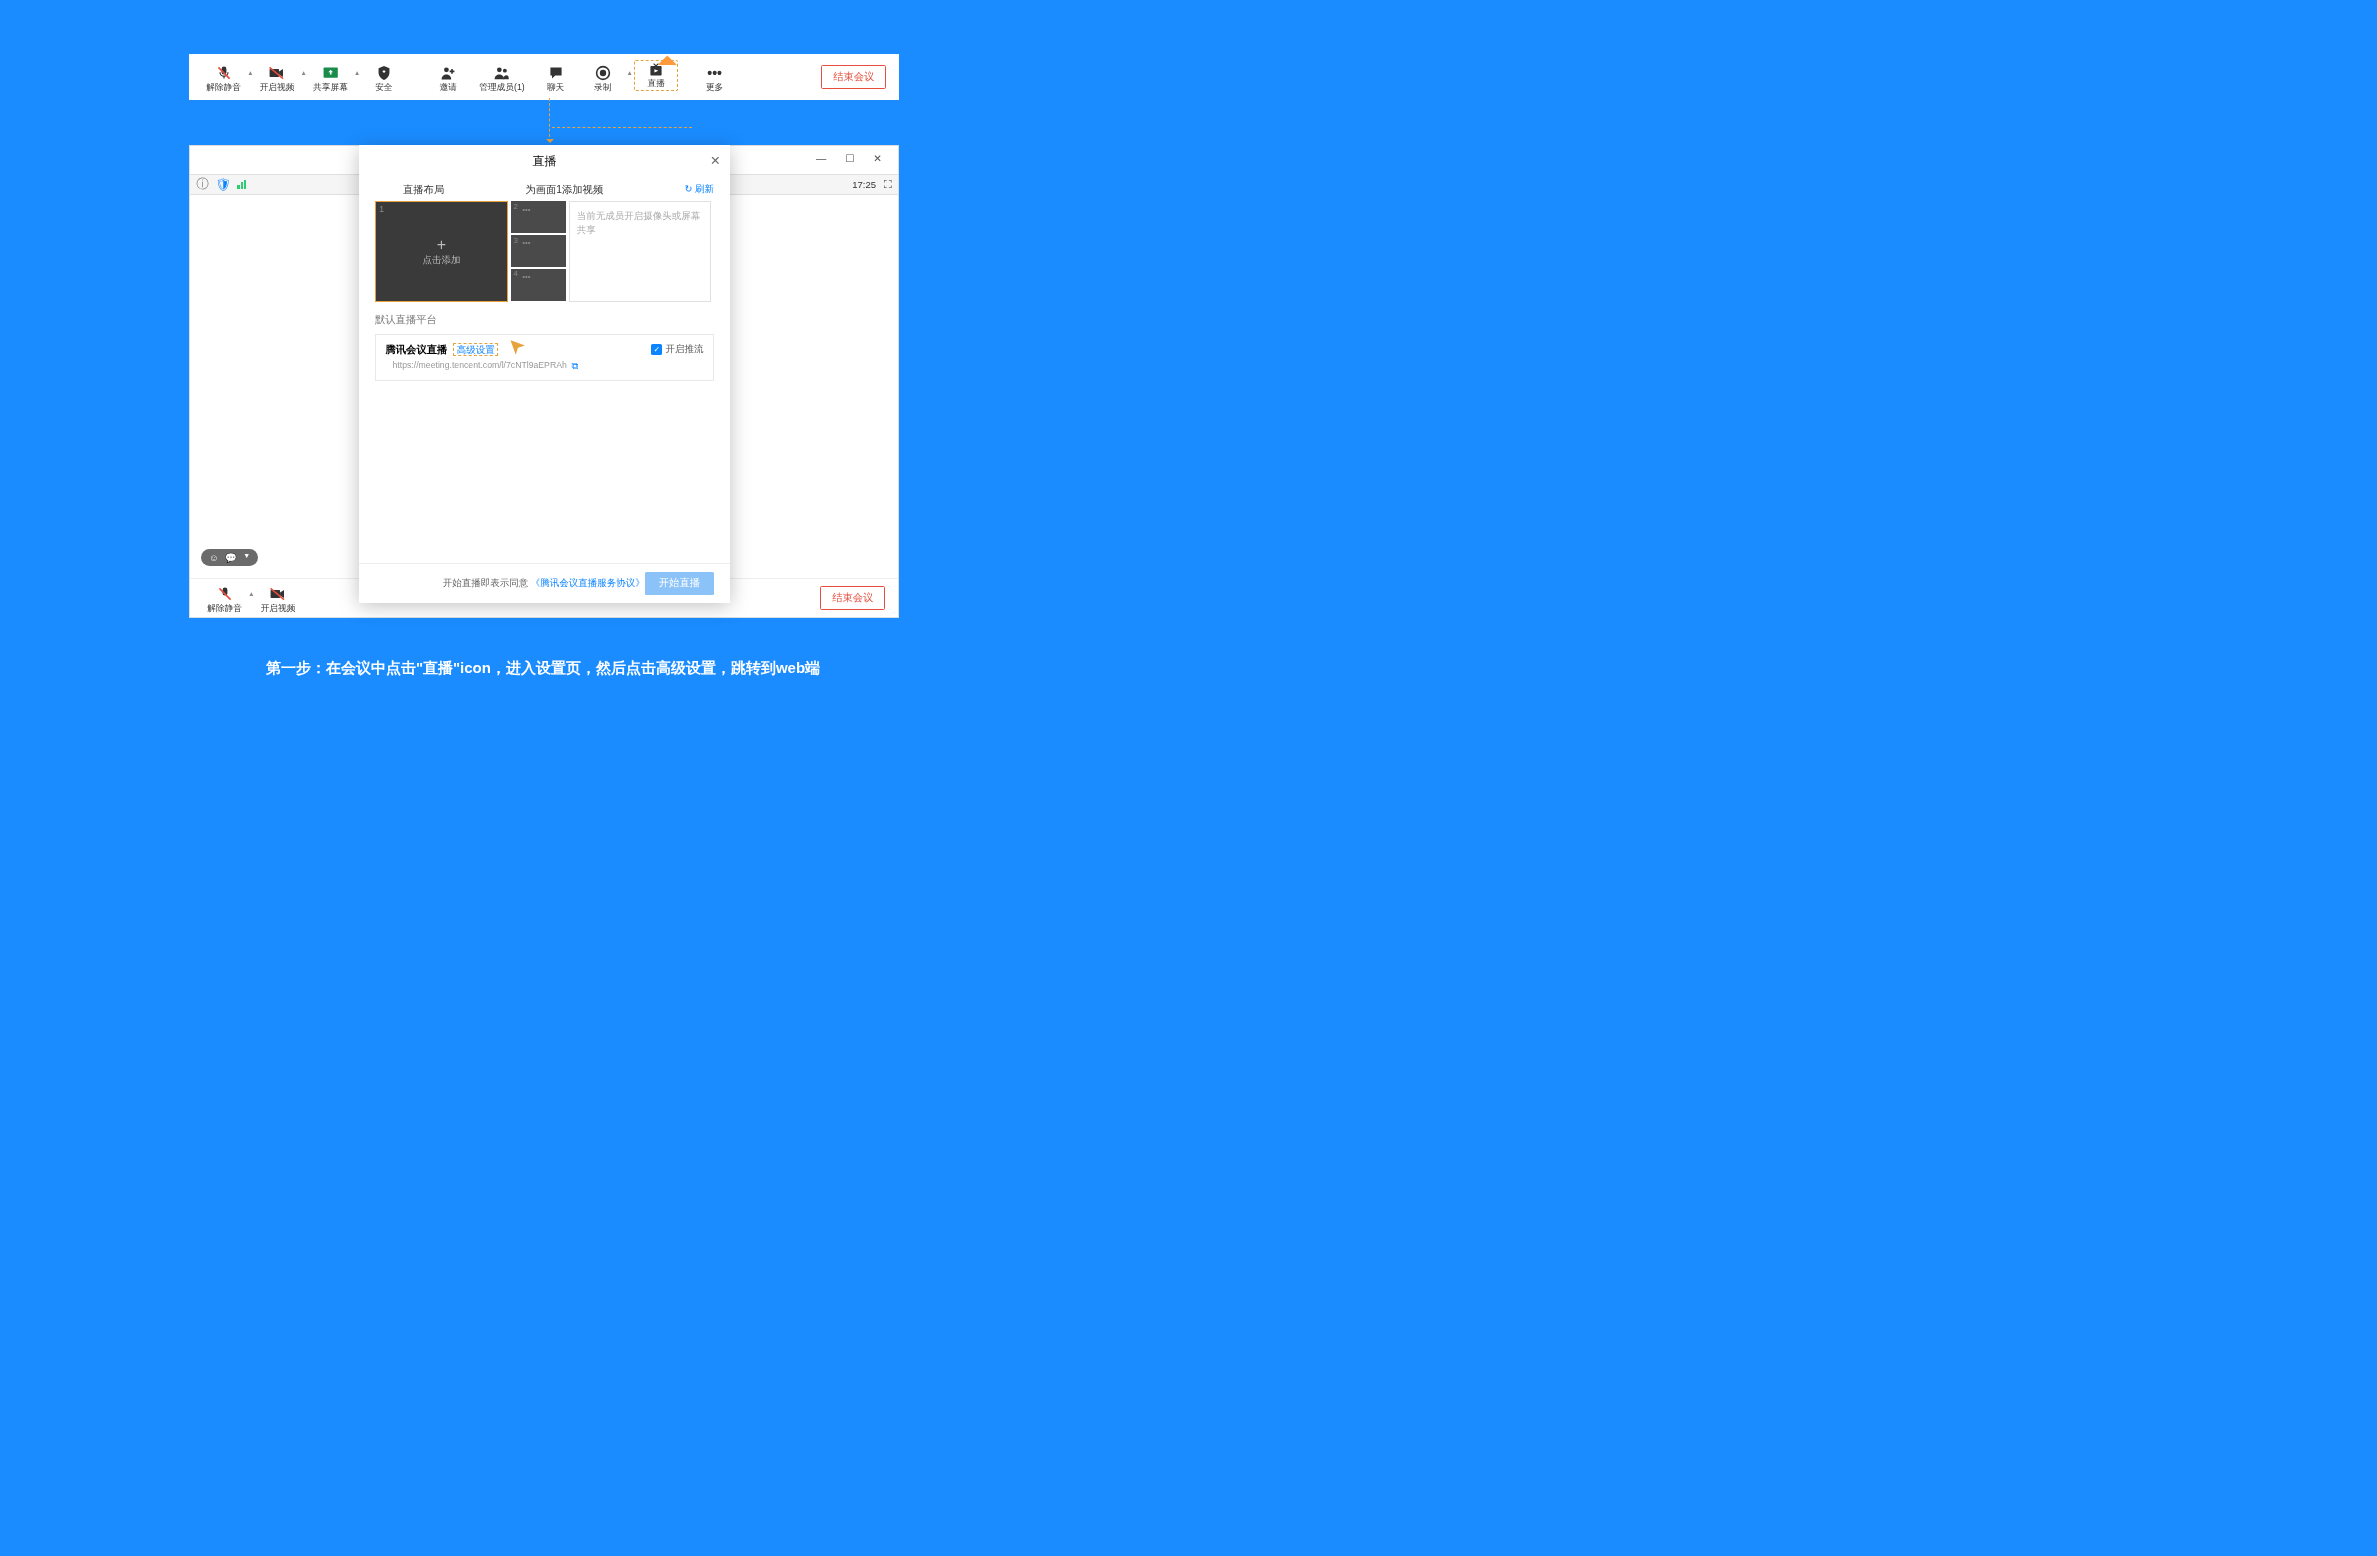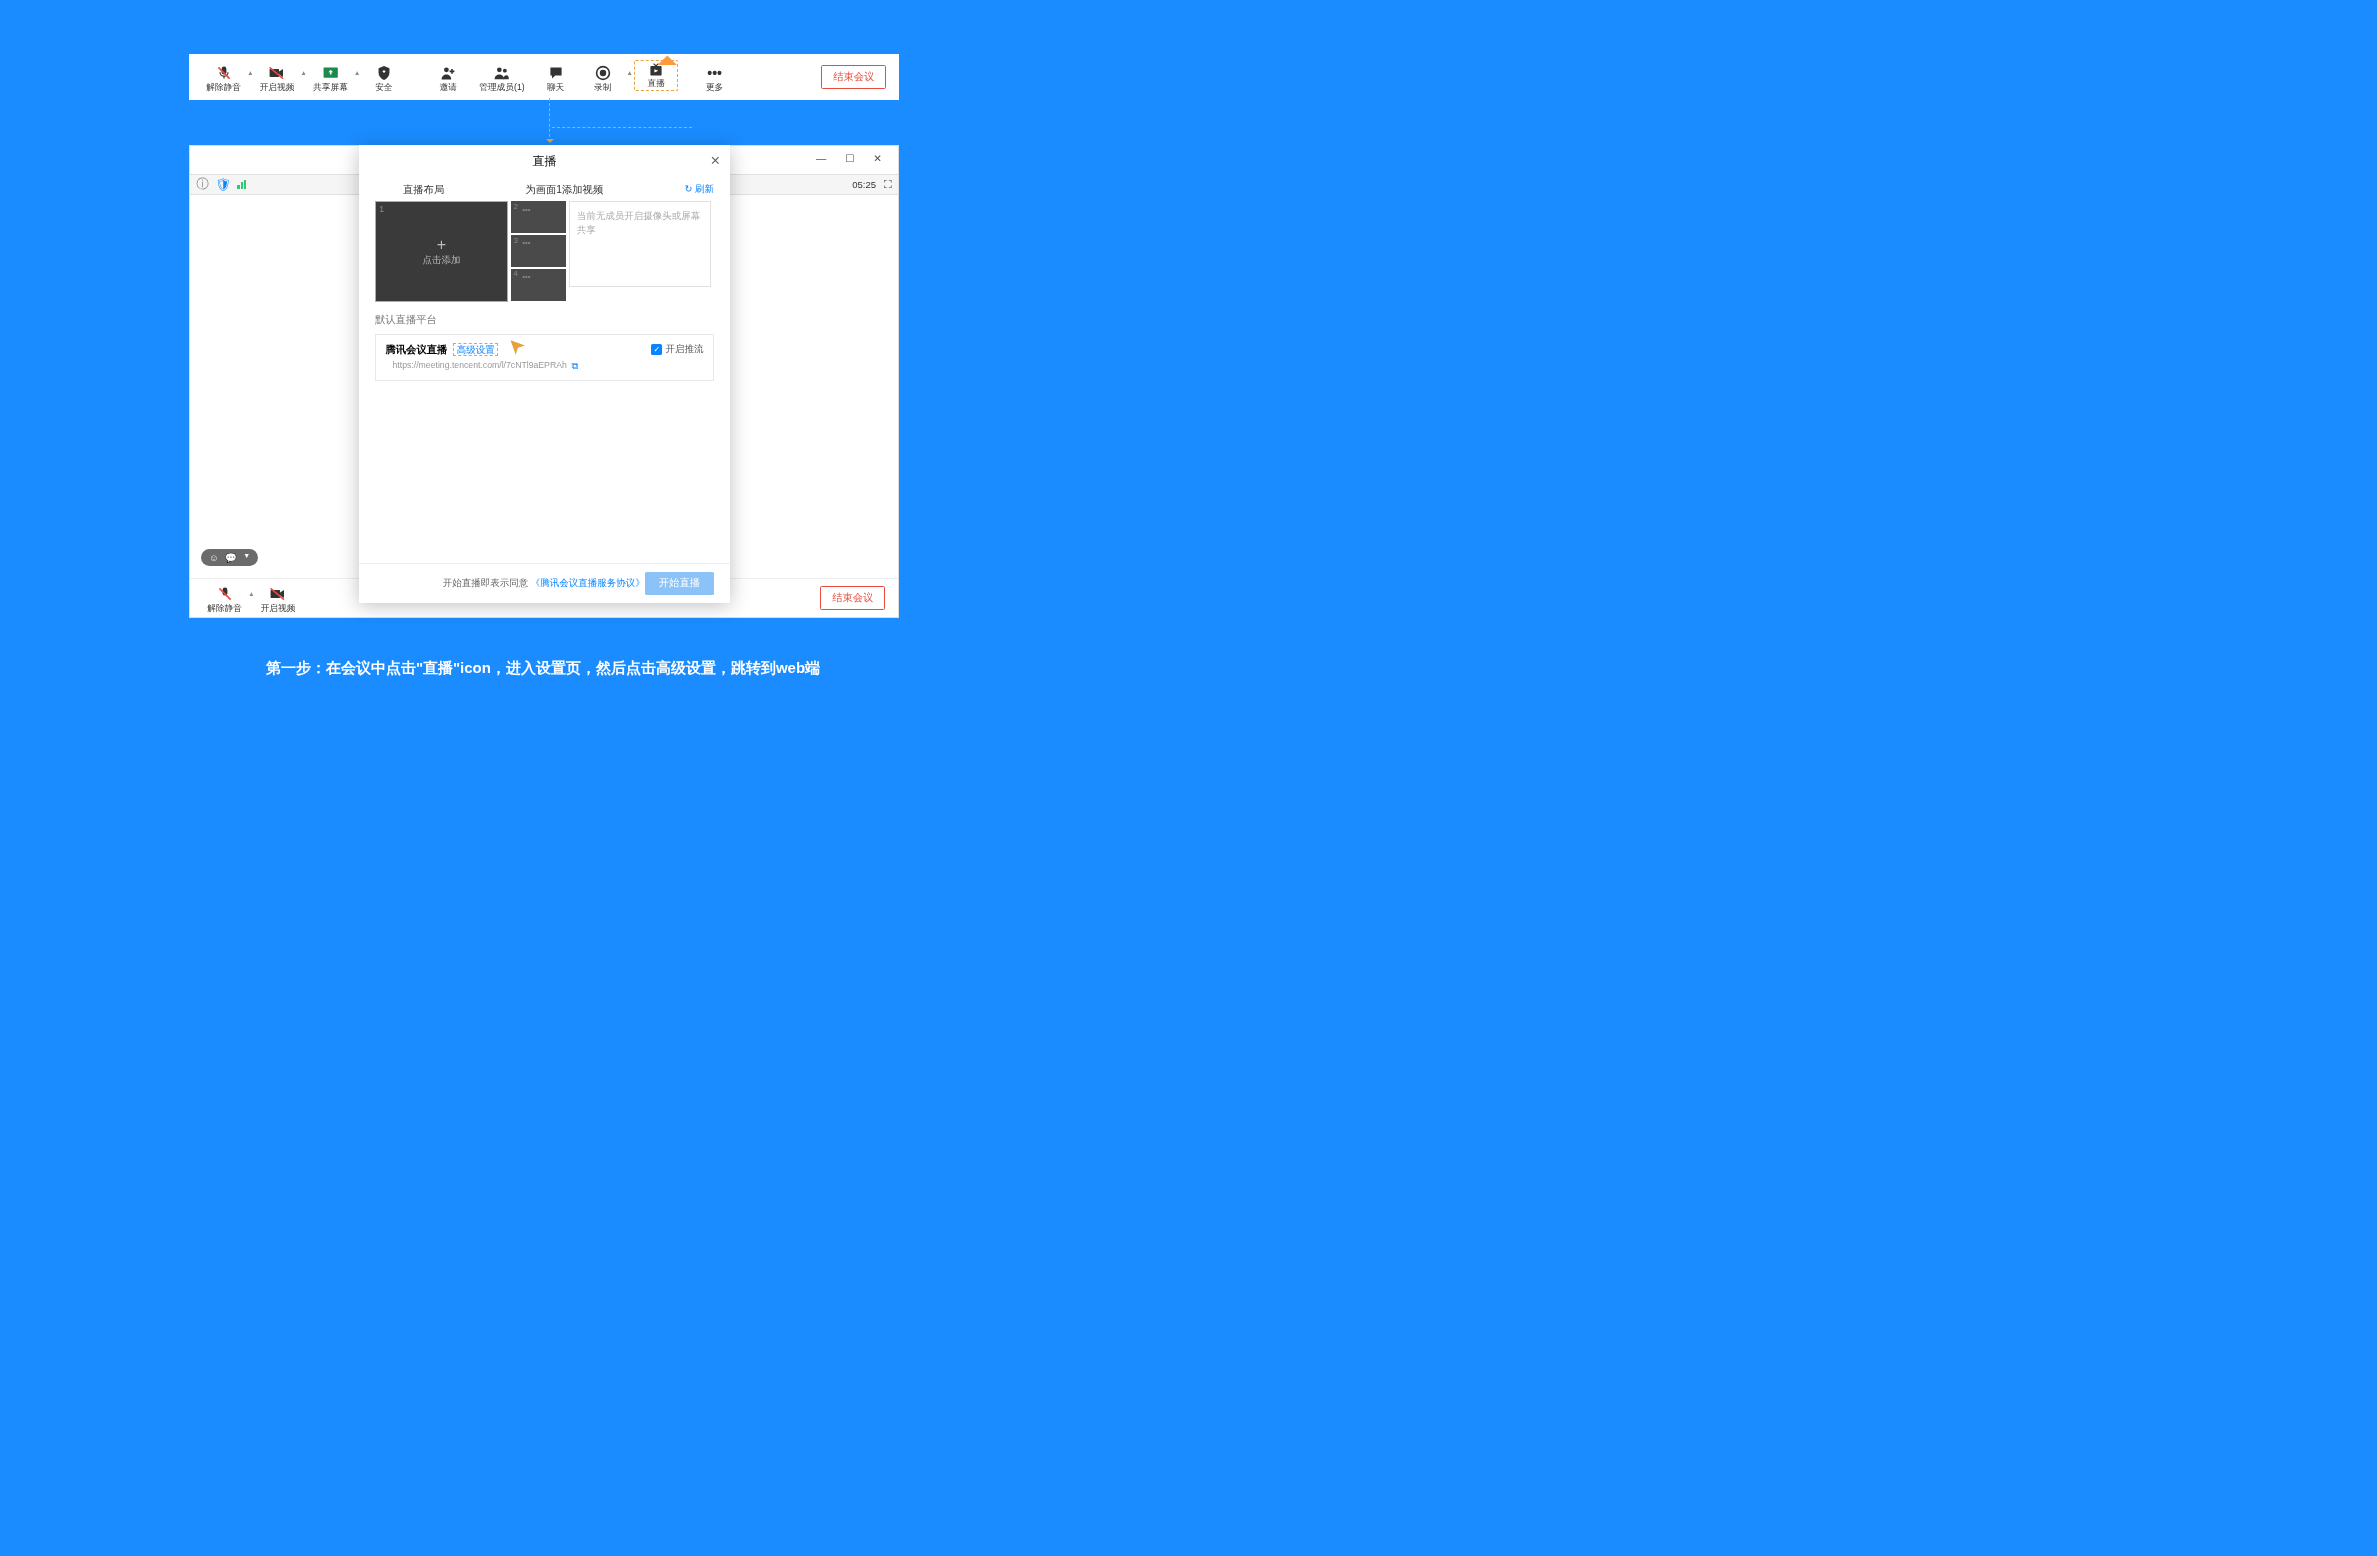--- a/index.html
+++ b/index.html
@@ -38,21 +38,21 @@
 .m-body { flex: 1; padding: 4.7px 16px 0; overflow: hidden; }
 .row-head { display: flex; justify-content: space-between; font-size: 10.3px; color: #333; margin-bottom: 4.7px; margin-left: 28px; }
 .refresh { color: #0a84ff; font-size: 9.5px; cursor: pointer; }
 .layout-row { display: flex; gap: 3.2px; margin-bottom: 11px; }
 .layout-main { width: 133px; height: 101px; background: #3a3a3a; border: 1.6px solid #e8a23c; position: relative; display: flex; flex-direction: column; align-items: center; justify-content: center; color: #bbb; font-size: 9.5px; cursor: pointer; }
 .layout-main .num { position: absolute; top: 1.6px; left: 3.2px; color: #888; font-size: 8.7px; }
 .side-col { display: flex; flex-direction: column; gap: 1.6px; }
 .side-slot { width: 55px; height: 32px; background: #4a4a4a; position: relative; cursor: pointer; }
 .side-slot .n { position: absolute; top: 0.8px; left: 2.4px; font-size: 8px; color: #888; }
 .side-slot .d { position: absolute; top: 3.2px; left: 11px; font-size: 8px; color: #888; }
-.video-box { flex: 1; border: 0.8px solid #e0e0e0; padding: 6.3px; font-size: 9.5px; color: #aaa; line-height: 1.5; max-width: 142px; height: 86px; }
+.video-box { flex: 1; border: 0.8px solid #e0e0e0; padding: 6.3px; font-size: 9.5px; color: #aaa; line-height: 1.5; max-width: 142px; height: 101px; }
 .sec-label { font-size: 10.3px; color: #777; margin: 8px 0 6.3px; }
 .platform { border: 0.8px solid #e8e8e8; padding: 8px 9.5px; display: flex; justify-content: space-between; align-items: flex-start; gap: 16px; }
 .pf-left { font-size: 10.3px; }
 .pf-name { font-weight: 600; }
 .adv { color: #0a84ff; font-size: 9.5px; border: 1.6px dashed #e8a23c; padding: 0 2.4px; margin-left: 3.2px; cursor: pointer; }
 .pf-url { font-size: 8.7px; color: #999; margin-top: 3.2px; display: flex; align-items: flex-start; gap: 4.7px; margin-left: 7px; }
 .copy-ic { color: #0a84ff; font-size: 9.5px; cursor: pointer; }
 .push-ck { font-size: 9.5px; color: #555; display: flex; align-items: center; gap: 3.2px; }
 .ck { width: 11px; height: 11px; background: #0a84ff; color: #fff; font-size: 8px; display: flex; align-items: center; justify-content: center; border-radius: 1.6px; }
 .adv-arrow { position: absolute; top: 189px; left: 148px; font-size: 20.5px; color: #e8a23c; transform: rotate(225deg); }
@@ -181,21 +181,21 @@
     <div class="sb-left">
       <span style="color:#888">ⓘ</span>
       <span style="color:#0a84ff">🛡</span>
       <span class="sig">
           <i></i>
           <i></i>
           <i></i>
         </span>
     </div>
     <div class="sb-right">
-      <span>05:25</span>
+      <span>17:25</span>
       <span style="font-size:11px">⛶</span>
     </div>
   </div>
   <div class="chat-pill">
     <span>☺</span>
     <span>💬</span>
     <span style="font-size:7px">▼</span>
   </div>
   <div class="bottom-bar">
     <div class="tb-items">

